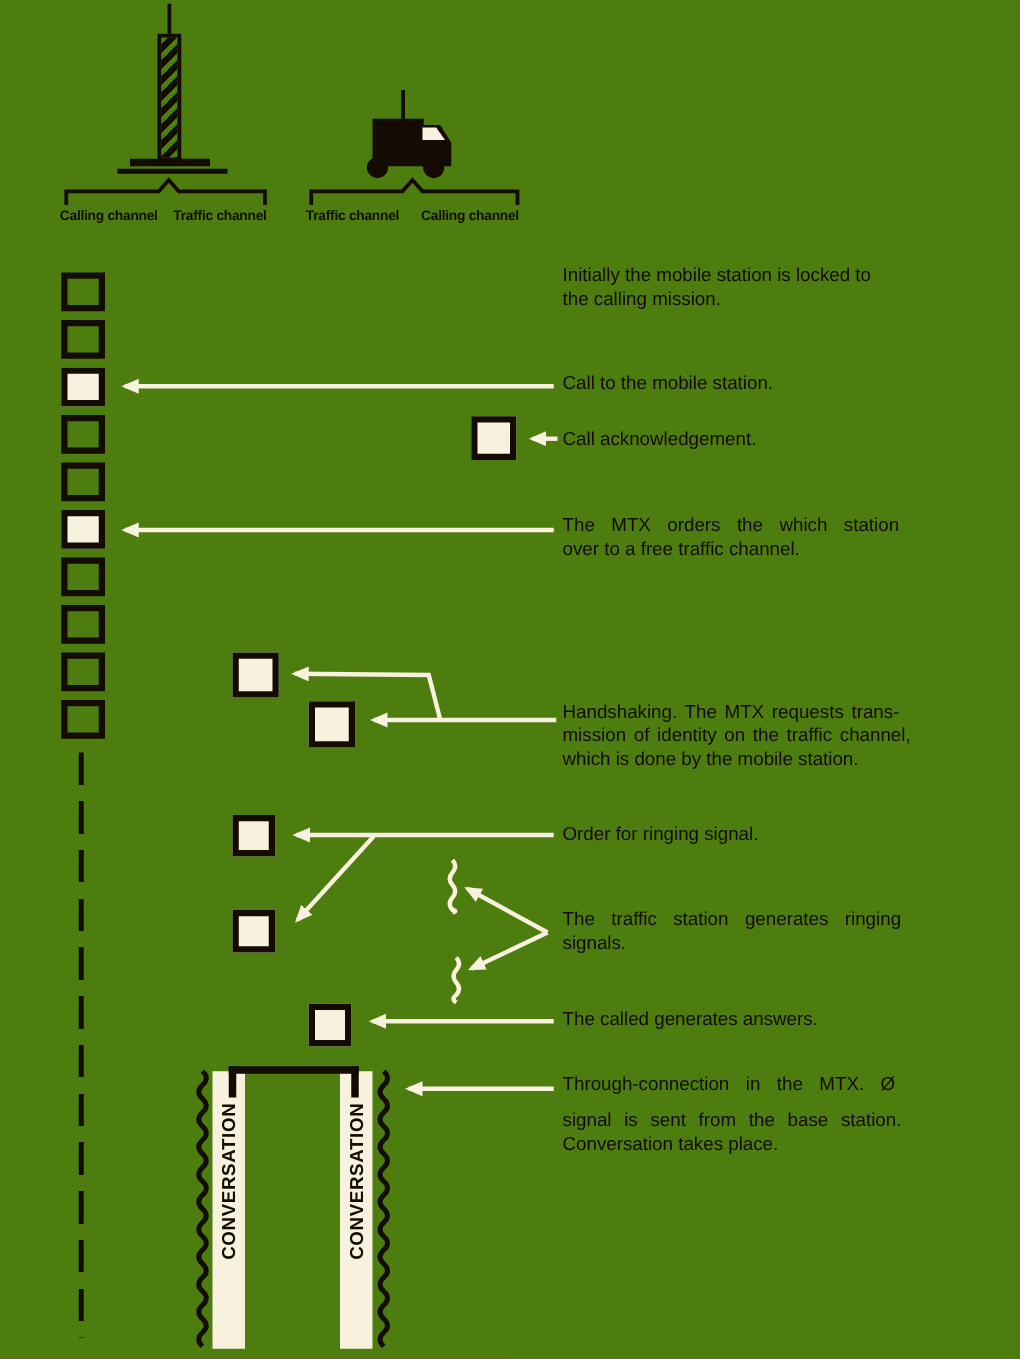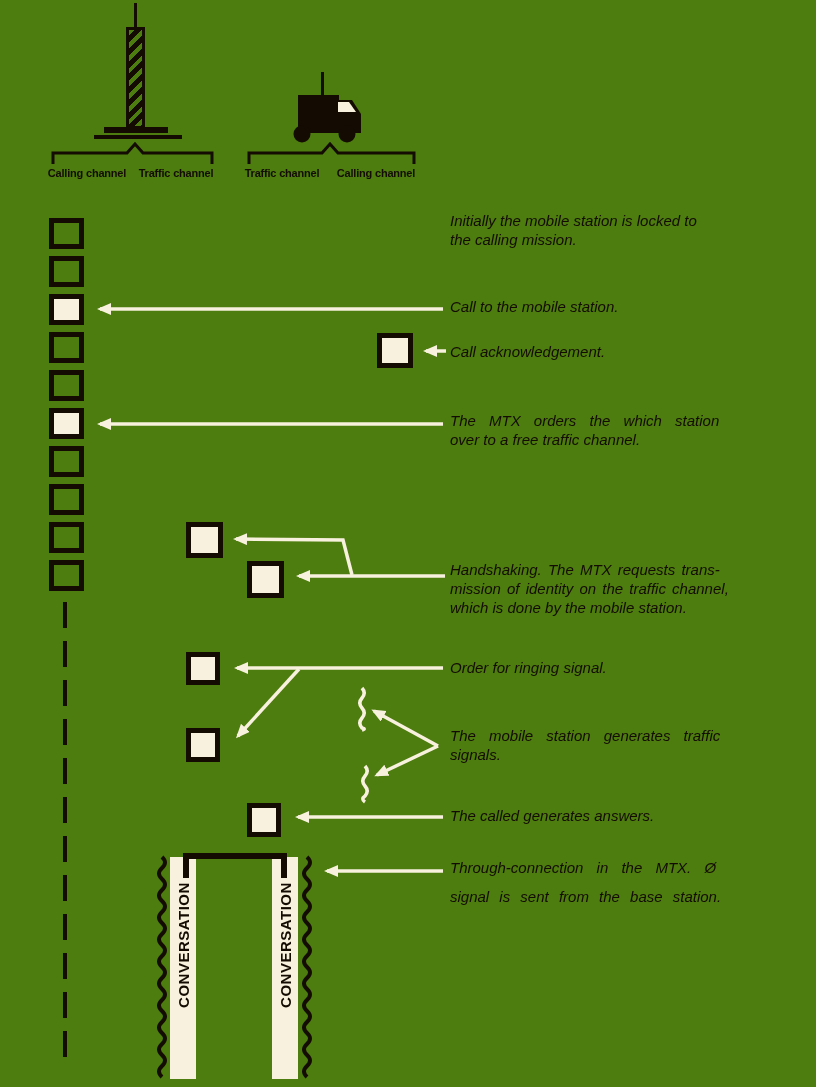--- a/index.html
+++ b/index.html
@@ -31,21 +31,21 @@
 
   
   .dash-line{position:absolute;left:63px;top:602px;width:4px;height:468px;
     background:repeating-linear-gradient(to bottom, #140c02 0 26px, transparent 26px 39px);}
 
   
   .msq{position:absolute;border:5px solid #140c02;background:#f8f1dd;box-sizing:border-box;}
 
   
   .step{position:absolute;left:450px;width:360px;font-size:15px;line-height:19px;color:#140c02;}
-  .ln{white-space:nowrap;font-style:italic;}
+  .ln{white-space:nowrap;}
   .ws10{word-spacing:9px;}
   .ws7{word-spacing:6px;margin-top:10px;}
   .ws2{word-spacing:2px;}
 
   
   .conv-bar{position:absolute;top:857px;width:26px;height:222px;background:#f8f1dd;}
   .conv-h{position:absolute;left:183px;top:853px;width:104px;height:6px;background:#140c02;}
   .conv-tick{position:absolute;top:853px;width:6px;height:25px;background:#140c02;}
   .conv-text{position:absolute;width:130px;height:16px;top:937px;
     transform:rotate(-90deg);
@@ -149,29 +149,30 @@
   </div>
   <div class="step" style="top:658px">
     <div class="ln">Order for ringing signal.</div>
   </div>
   <div class="step" style="top:560px">
     <div class="ln ws2">Handshaking. The MTX requests trans-</div>
     <div class="ln ws2">mission of identity on the traffic channel,</div>
     <div class="ln">which is done by the mobile station.</div>
   </div>
   <div class="step" style="top:726px">
-    <div class="ln ws10">The mobile station generates traffic</div>
+    <div class="ln ws10">The traffic station generates ringing</div>
     <div class="ln">signals.</div>
   </div>
   <div class="step" style="top:806px">
     <div class="ln">The called generates answers.</div>
   </div>
   <div class="step" style="top:858px">
     <div class="ln ws10">Through-connection in the MTX. Ø</div>
     <div class="ln ws7">signal is sent from the base station.</div>
+    <div class="ln">Conversation takes place.</div>
   </div>
 
   <div class="conv-bar" style="left:170px"></div>
   <div class="conv-bar" style="left:272px"></div>
   <div class="conv-h"></div>
   <div class="conv-tick" style="left:183px"></div>
   <div class="conv-tick" style="left:281px"></div>
   <div class="conv-text" style="left:118px">CONVERSATION</div>
   <div class="conv-text" style="left:220px">CONVERSATION</div>
 

